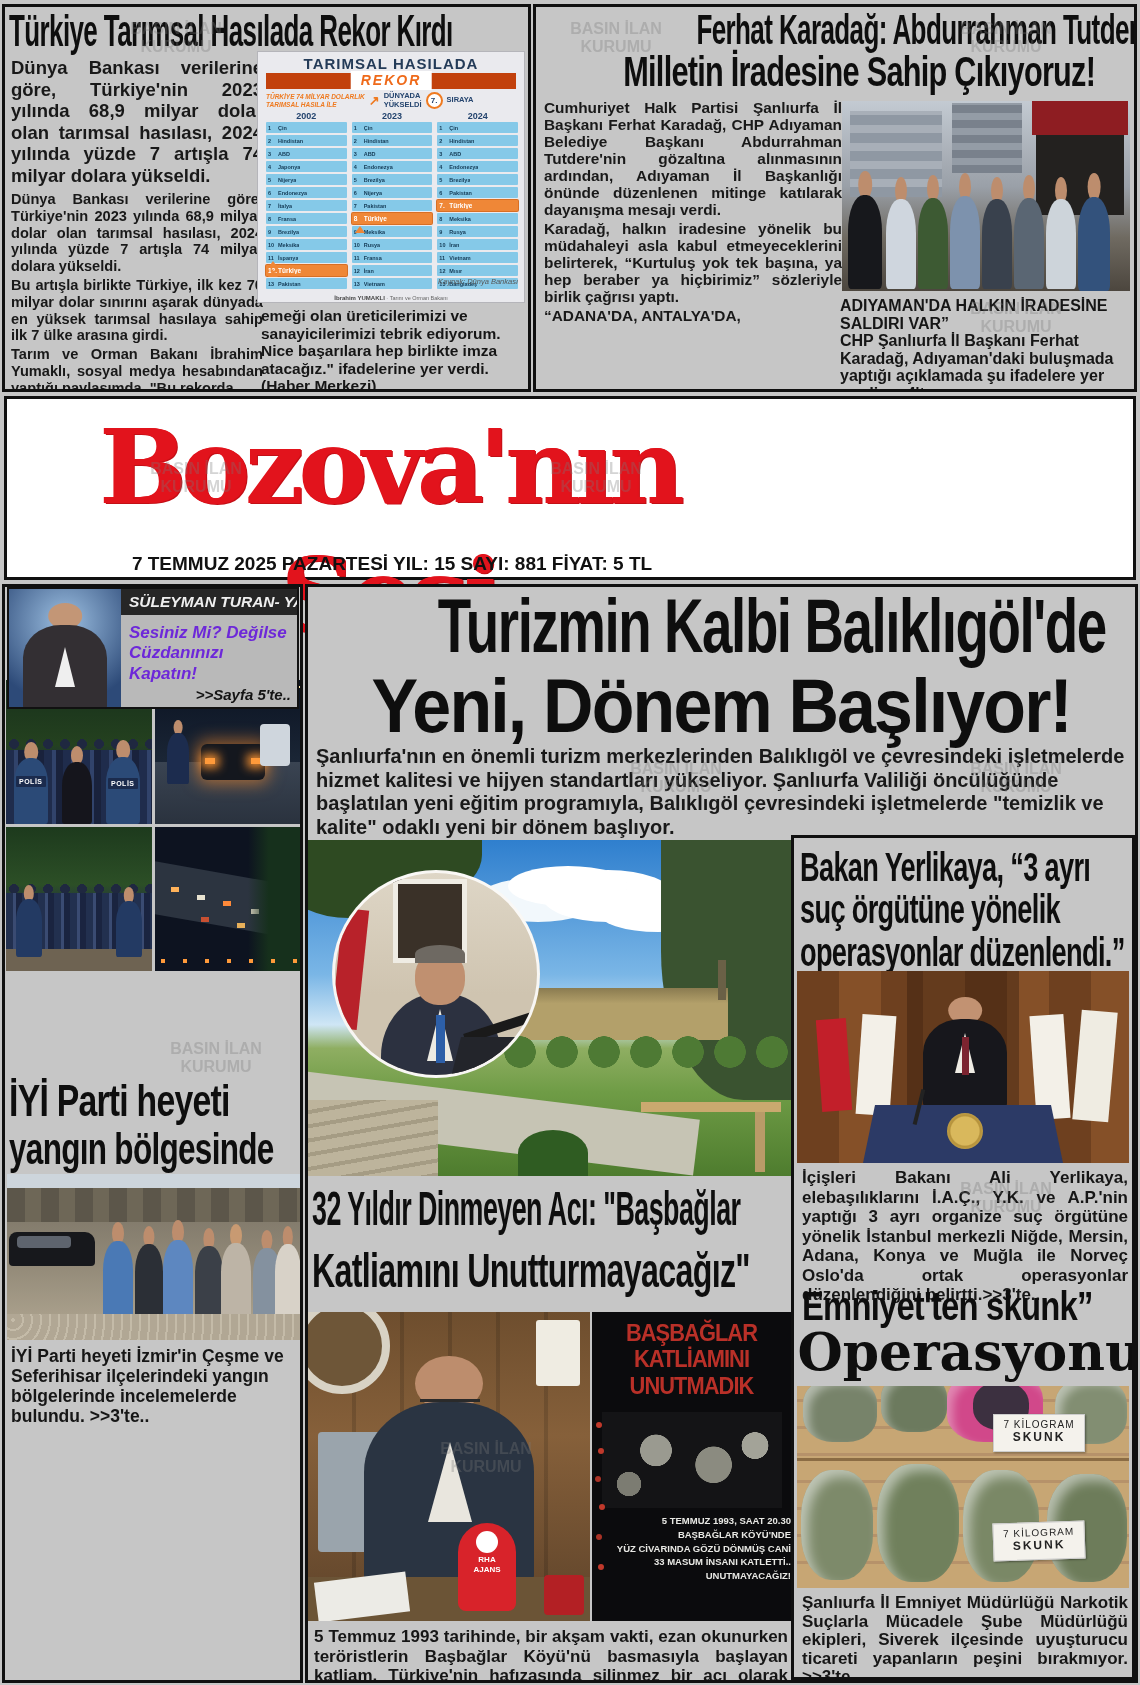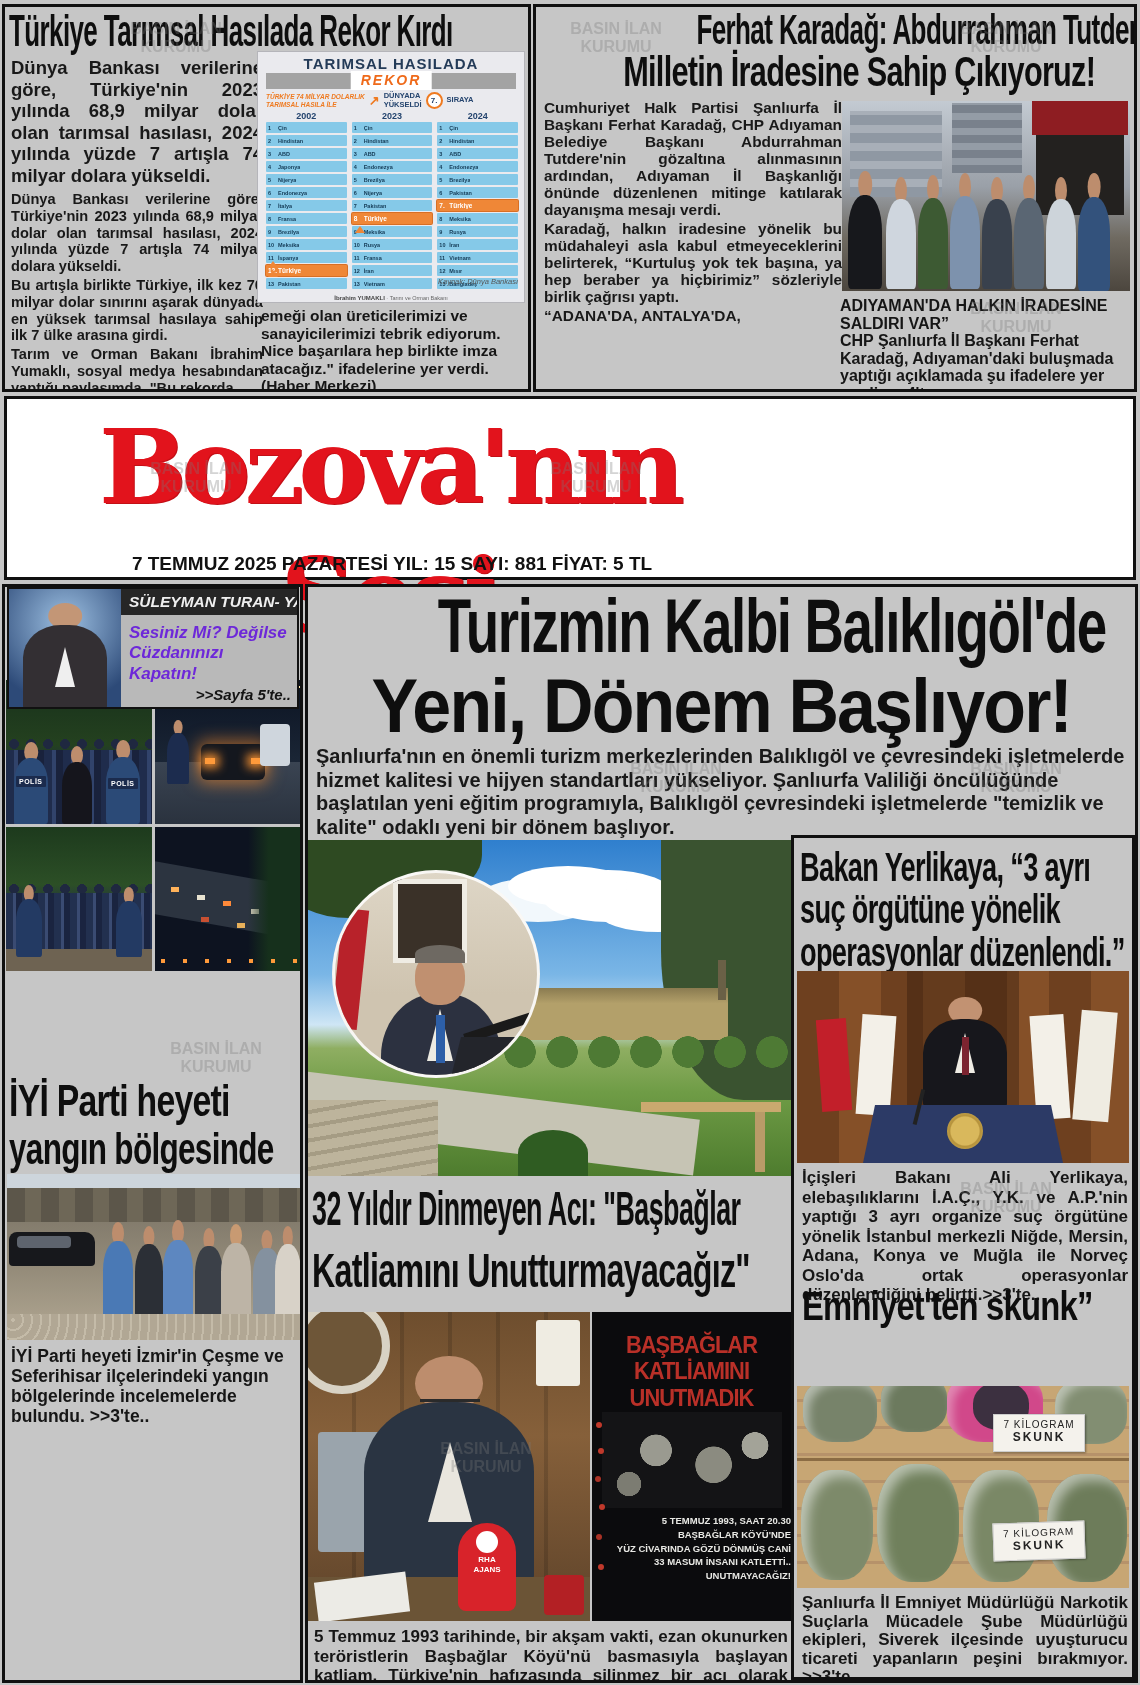--- a/index.html
+++ b/index.html
@@ -25,21 +25,21 @@
   
   #wabox{position:absolute;left:770px;top:398px;width:367px;height:194px;background:#2ca41f;border:3px solid #101010;z-index:4}
   .waring{position:absolute;left:10px;top:14px;width:92px;height:92px;border-radius:50%;border:7px solid #fff}
   .handset{position:absolute;left:16px;top:16px;width:44px;height:44px;border:10px solid transparent;border-left:12px solid #fff;border-top:12px solid #fff;border-radius:50%;transform:rotate(-47deg)}
   .walabel{position:absolute;left:110px;top:16px;width:240px;height:44px;border:2px solid #fff;color:#fff;font-weight:bold;font-size:32px;text-align:center;line-height:40px;letter-spacing:.5px}
   .walabel2{position:absolute;left:110px;top:64px;width:240px;height:44px;border:2px solid #fff;background:#e20613;color:#fff;font-weight:bold;font-size:32px;text-align:center;line-height:40px}
   .phstrip{position:absolute;left:6px;width:349px;height:31px;background:#e20613;color:#fff;font-weight:bold;font-size:29px;text-align:center;line-height:30px;letter-spacing:3px}
   
   #info{position:absolute;right:3px;top:44px;width:268px;height:252px;background:#eaeaee;border:1px solid #b5b5ba;overflow:hidden}
   #info .ititle{text-align:center;font-weight:bold;font-size:15px;letter-spacing:1px;color:#243b58;margin-top:3px}
-  #info .ibanner{position:relative;height:16px;margin:1px 8px;background:#a3a3a3}
+  #info .ibanner{position:relative;height:16px;margin:1px 8px;background:#c2410c}
   #info .ibanner span{position:absolute;left:50%;top:-2px;transform:translateX(-50%);background:#fff;padding:0 10px;font-weight:bold;font-style:italic;font-size:14px;color:#ef6a1a;letter-spacing:2px;line-height:19px}
   #isub{display:flex;align-items:center;gap:4px;padding:2px 6px 1px 8px}
   #isub .o{font-weight:bold;font-style:italic;font-size:6.5px;color:#ef7a20;line-height:1.15}
   #isub .n{font-weight:bold;font-size:7.5px;color:#24446e;line-height:1.15}
   #isub .arrow{color:#ef7a20;font-weight:bold;font-size:13px}
   #isub .badge{width:17px;height:17px;border-radius:50%;border:2px solid #ef7a20;background:#fff;color:#24446e;font-weight:bold;font-size:8px;text-align:center;line-height:13px;flex:none}
   #icols{display:flex;gap:5px;padding:1px 6px 0 8px}
   .icol{flex:1}
   .icol .yr{text-align:center;font-weight:bold;font-size:9px;color:#24446e;margin-bottom:1px}
   .irow{display:flex;align-items:center;height:11px;margin-bottom:2px;background:#85c9e8;border-radius:1px;padding:0 2px;color:#143a55}
@@ -483,21 +483,21 @@
       <div style="position:absolute;left:8px;bottom:4px;width:92px;height:40px;background:#ecebe6;transform:rotate(-7deg)"></div>
       <div style="position:absolute;left:150px;bottom:10px;width:58px;height:88px;border-radius:29px 29px 8px 8px;background:#d8232a;text-align:center">
         <div style="width:22px;height:22px;border-radius:50%;background:#fff;margin:8px auto 2px"></div>
         <div style="color:#fff;font-weight:bold;font-size:8px;line-height:1.2;white-space:pre-line">RHA
 AJANS</div>
       </div>
       <div style="position:absolute;right:6px;bottom:6px;width:40px;height:40px;background:#b32024;border-radius:4px"></div>
     </div>
 
     <div id="poster" style="left:284px;top:725px;width:199px;height:309px">
-      <div style="padding-top:20px">
+      <div style="padding-top:8px">
           <div class="ptl">BAŞBAĞLAR</div>
           <div class="ptl">KATLİAMINI</div>
           <div class="ptl">UNUTMADIK</div>
         </div>
       <div style="position:absolute;left:10px;top:100px;width:180px;height:96px;background:radial-gradient(circle 26px at 30% 40%,#9a9a90 60%,transparent 62%),radial-gradient(circle 30px at 62% 55%,#8b8b80 60%,transparent 62%),radial-gradient(circle 22px at 85% 35%,#a3a398 60%,transparent 62%),radial-gradient(circle 20px at 15% 75%,#7c7c72 60%,transparent 62%),#141416"></div>
       <div style="position:absolute;left:4px;top:110px;width:6px;height:6px;border-radius:50%;background:#c0392b;box-shadow:2px 26px 0 0 #c0392b,-1px 54px 0 0 #a93226,3px 82px 0 0 #c0392b,0 112px 0 0 #a93226,2px 142px 0 0 #c0392b"></div>
       <div style="position:absolute;left:0;top:202px;width:100%">
           <div class="pbl">5 TEMMUZ 1993, SAAT 20.30</div>
           <div class="pbl">BAŞBAĞLAR KÖYÜ'NDE</div>
           <div class="pbl">YÜZ CİVARINDA GÖZÜ DÖNMÜŞ CANİ</div>
@@ -527,20 +527,23 @@
         <div style="position:absolute;left:66px;bottom:0;width:200px;height:58px;background:#2c3a66;clip-path:polygon(6% 0,94% 0,100% 100%,0 100%)"></div>
         <div style="position:absolute;left:150px;bottom:14px;width:36px;height:36px;border-radius:50%;background:radial-gradient(circle,#d9b85c 55%,#b5923c 60%,#d9b85c)"></div>
         <div style="position:absolute;left:120px;top:118px;width:4px;height:36px;background:#222;transform:rotate(14deg)"></div>
       </div>
 
       <div class="cap" style="left:8px;top:330px;width:326px;font-size:17px;line-height:19.5px;text-align:justify">İçişleri Bakanı Ali Yerlikaya, elebaşılıklarını İ.A.Ç., Y.K. ve A.P.'nin yaptığı 3 ayrı organize suç örgütüne yönelik İstanbul merkezli Niğde, Mersin, Adana, Konya ve Muğla ile Norveç Oslo'da ortak operasyonlar düzenlendiğini belirtti.&gt;&gt;3'te..</div>
 
       <div class="hrow l" style="top:448px;left:8px">
         <span class="cond" style="font-size:41px;--sx:.80">Emniyet'ten skunk”</span>
       </div>
+      <div class="hrow" style="top:487px">
+        <span style="display:inline-block;font-family:'DejaVu Serif',serif;font-weight:bold;font-size:53px;line-height:1;color:#0e0e0e;transform:scaleX(.98)">Operasyonu</span>
+      </div>
 
       <div class="photo" style="left:3px;top:548px;width:332px;height:202px;background:repeating-linear-gradient(0deg,#c7a674 0 24px,#b6926a 24px 27px)">
         <div style="position:absolute;left:6px;top:-8px;width:74px;height:64px;border-radius:40%;background:#77836a;box-shadow:inset 6px 6px 10px rgba(255,255,255,.45)"></div>
         <div style="position:absolute;left:84px;top:-12px;width:66px;height:58px;border-radius:40%;background:#6c7a5e;box-shadow:inset 5px 5px 9px rgba(255,255,255,.4)"></div>
         <div style="position:absolute;left:150px;top:-14px;width:96px;height:70px;border-radius:38%;background:#d1488a;box-shadow:inset 6px 6px 10px rgba(255,255,255,.35)"></div>
         <div style="position:absolute;left:176px;top:-4px;width:56px;height:48px;border-radius:45%;background:#3c3040"></div>
         <div style="position:absolute;right:2px;top:-8px;width:72px;height:66px;border-radius:40%;background:#828e72;box-shadow:inset 6px 6px 10px rgba(255,255,255,.45)"></div>
         <div class="baglabel" style="left:196px;top:28px;width:92px;height:38px">
           <div class="b1">7 KİLOGRAM</div>
           <div class="b2">SKUNK</div>

